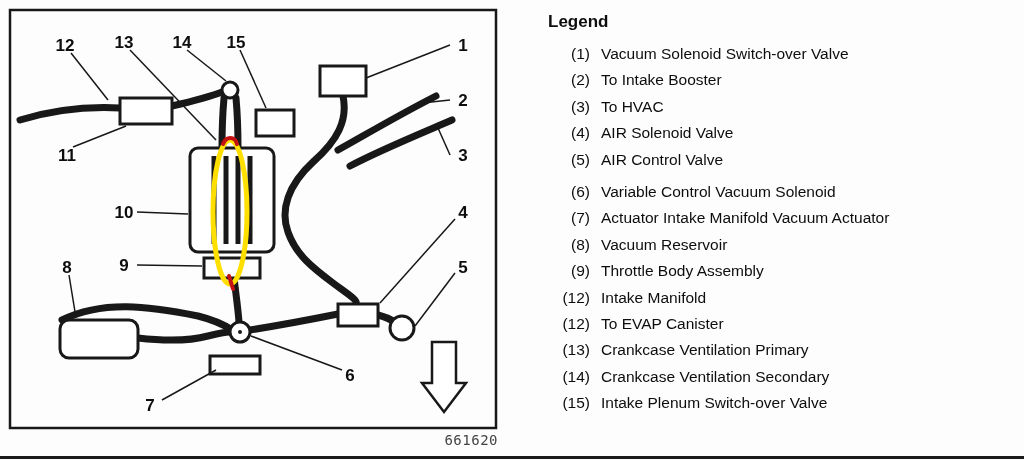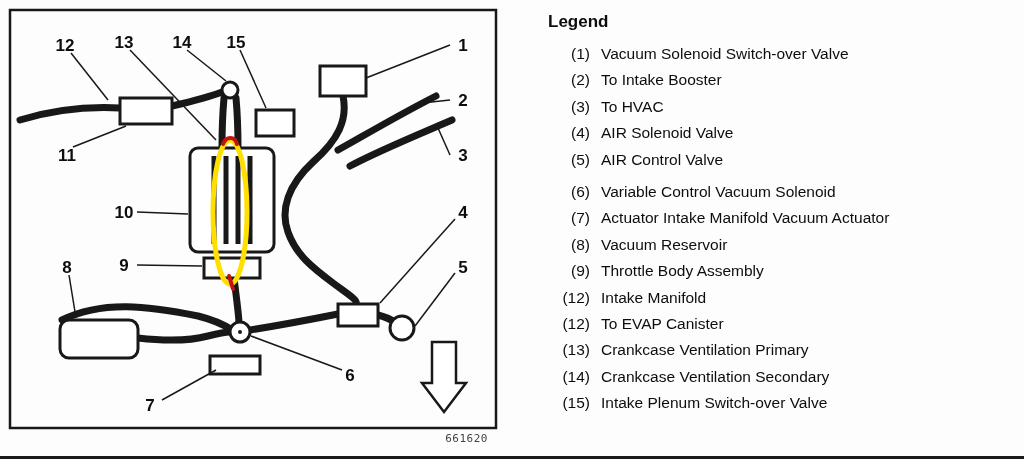--- a/index.html
+++ b/index.html
@@ -9,22 +9,22 @@
     font-family:"Liberation Sans", sans-serif;
     position:relative;
     overflow:hidden;
     color:#111;
   }
   .page { position:absolute; inset:0; background:#fdfdfd; }
 
   .diagram-panel { position:absolute; left:8px; top:8px; width:494px; height:442px; }
   .diagram-panel svg { display:block; }
   .fig-code {
-    position:absolute; right:14px; top:424px;
-    font-size:11px; color:#444; letter-spacing:0.5px;
+    position:absolute; right:4px; top:424px;
+    font-size:14px; color:#444; letter-spacing:0.5px;
     font-family:"DejaVu Sans Mono", monospace;
   }
 
   .legend { position:absolute; left:548px; top:12px; width:466px; }
   .legend-title { font-weight:bold; font-size:17px; margin-bottom:9px; color:#0d0d0d; }
   .legend-list { list-style:none; }
   .legend-item { display:flex; font-size:15.5px; line-height:26.4px; color:#0d0d0d; }
   .legend-item .num { flex:0 0 42px; width:42px; text-align:right; }
   .legend-item .label { margin-left:11px; white-space:nowrap; }
   .legend-item.group-gap { margin-top:6px; }

